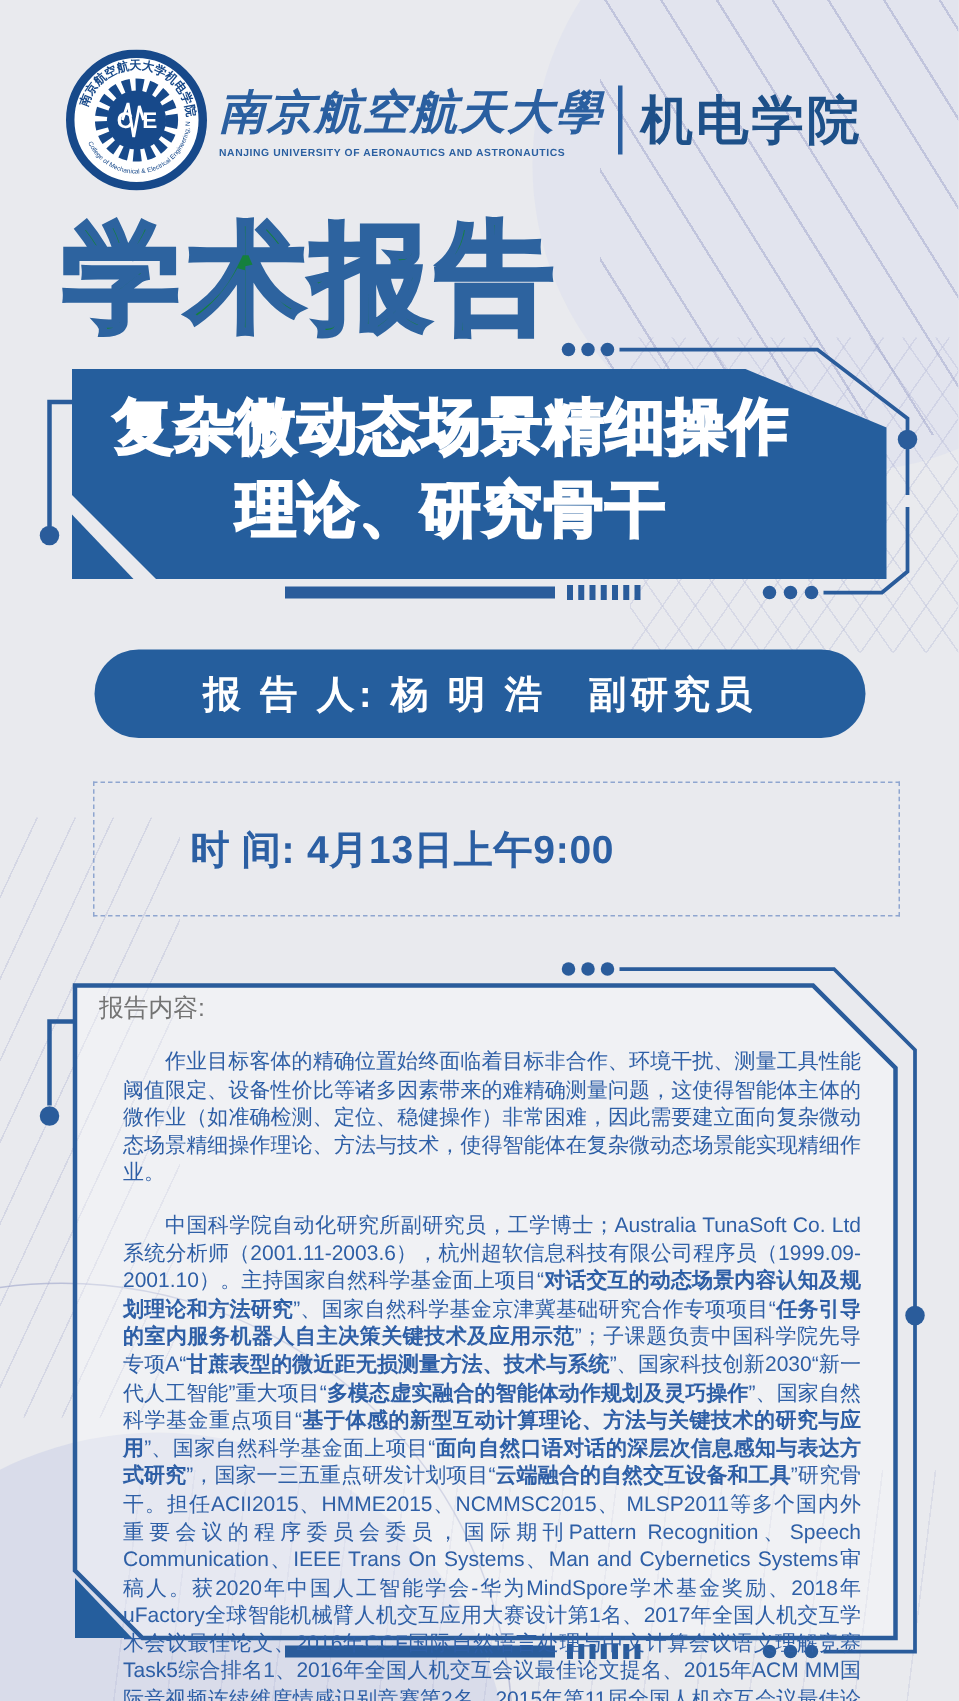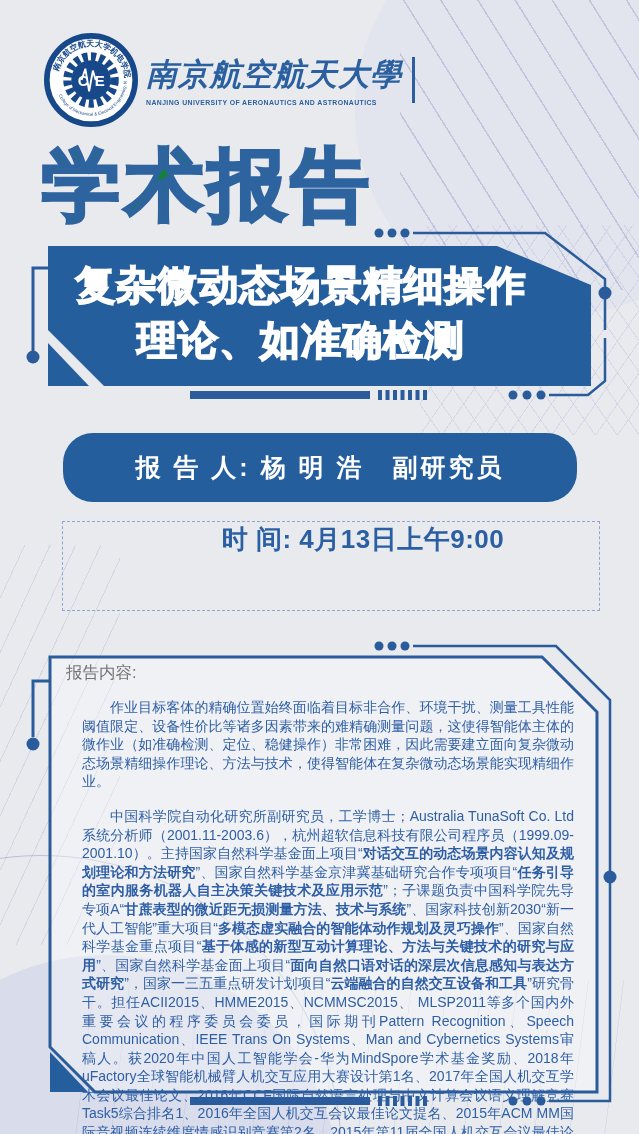--- a/index.html
+++ b/index.html
@@ -38,27 +38,27 @@
   .college{font-family:"DejaVu Serif", serif;font-weight:700;font-size:35px;color:#1d5089;
     letter-spacing:2px;white-space:nowrap;}
   
   .kicker{left:42px;top:134px;z-index:2;font-size:78px;font-weight:900;color:#15803d;
     letter-spacing:5px;-webkit-text-stroke:3px #2d639f;white-space:nowrap;}
   
   .banner-text{left:48px;top:258px;width:506px;z-index:2;text-align:center;color:#fff;
     font-weight:900;font-size:40px;line-height:1.38;letter-spacing:1px;
     -webkit-text-stroke:1.6px #fff;white-space:nowrap;}
   
-  .pill{left:63px;top:433px;width:514px;height:69px;border-radius:30px;background:#255e9d;
+  .pill{left:63px;top:433px;width:514px;height:59px;border-radius:30px;background:#255e9d;
     z-index:2;display:flex;align-items:center;justify-content:center;}
   .pill span{color:#fff;font-size:25px;font-weight:800;letter-spacing:3px;white-space:nowrap;}
   
   .when{left:62px;top:521px;width:538px;height:90px;z-index:2;
     border:1.5px dashed #8fa6d0;box-sizing:border-box;
-    display:flex;flex-direction:row;justify-content:center;gap:9px;padding-left:64px;}
+    display:flex;flex-direction:column;justify-content:center;gap:9px;padding-left:64px;}
   .when div{color:#2b5fa3;font-size:26px;font-weight:800;letter-spacing:.5px;white-space:nowrap;}
   
   .contentText{left:66px;top:662px;width:524px;z-index:2;}
   .red-h{color:#737373;font-size:16.5px;font-weight:400;line-height:20px;margin:0;}
   .body-p{color:#2e5fa6;font-size:14px;line-height:18.6px;text-align:justify;
     text-indent:2em;margin:16px;}
   .body-p .b{font-weight:700;}
   svg text{font-family:"Liberation Sans", sans-serif;}
 </style>
 </head>
@@ -151,27 +151,28 @@
     <circle cx="50" cy="50" r="21" fill="#17498a"></circle>
     <text x="36" y="56" font-size="16" font-weight="bold" fill="#ffffff">C</text>
     <text x="54" y="56" font-size="16" font-weight="bold" fill="#ffffff">E</text>
     <polyline points="40,50 44,38 48,62 52,40 55,50" fill="none" stroke="#ffffff" stroke-width="2"></polyline>
   </svg>
   <div class="uniblock">
     <div class="uni-cn">南京航空航天大學</div>
     <div class="uni-en">NANJING UNIVERSITY OF AERONAUTICS AND ASTRONAUTICS</div>
   </div>
   <div class="hdr-divider"></div>
+  <div class="college">机电学院</div>
 </div>
 
 <div class="abs kicker">学术报告</div>
 
 <div class="abs banner-text">
   <div>复杂微动态场景精细操作</div>
-  <div>理论、如准确检测</div>
+  <div>理论、研究骨干</div>
 </div>
 
 <div class="abs pill">
   <span>报 告 人: 杨 明 浩　副研究员</span>
 </div>
 
 <div class="abs when">
   <div>时 间: 4月13日上午9:00</div>
 </div>
 

